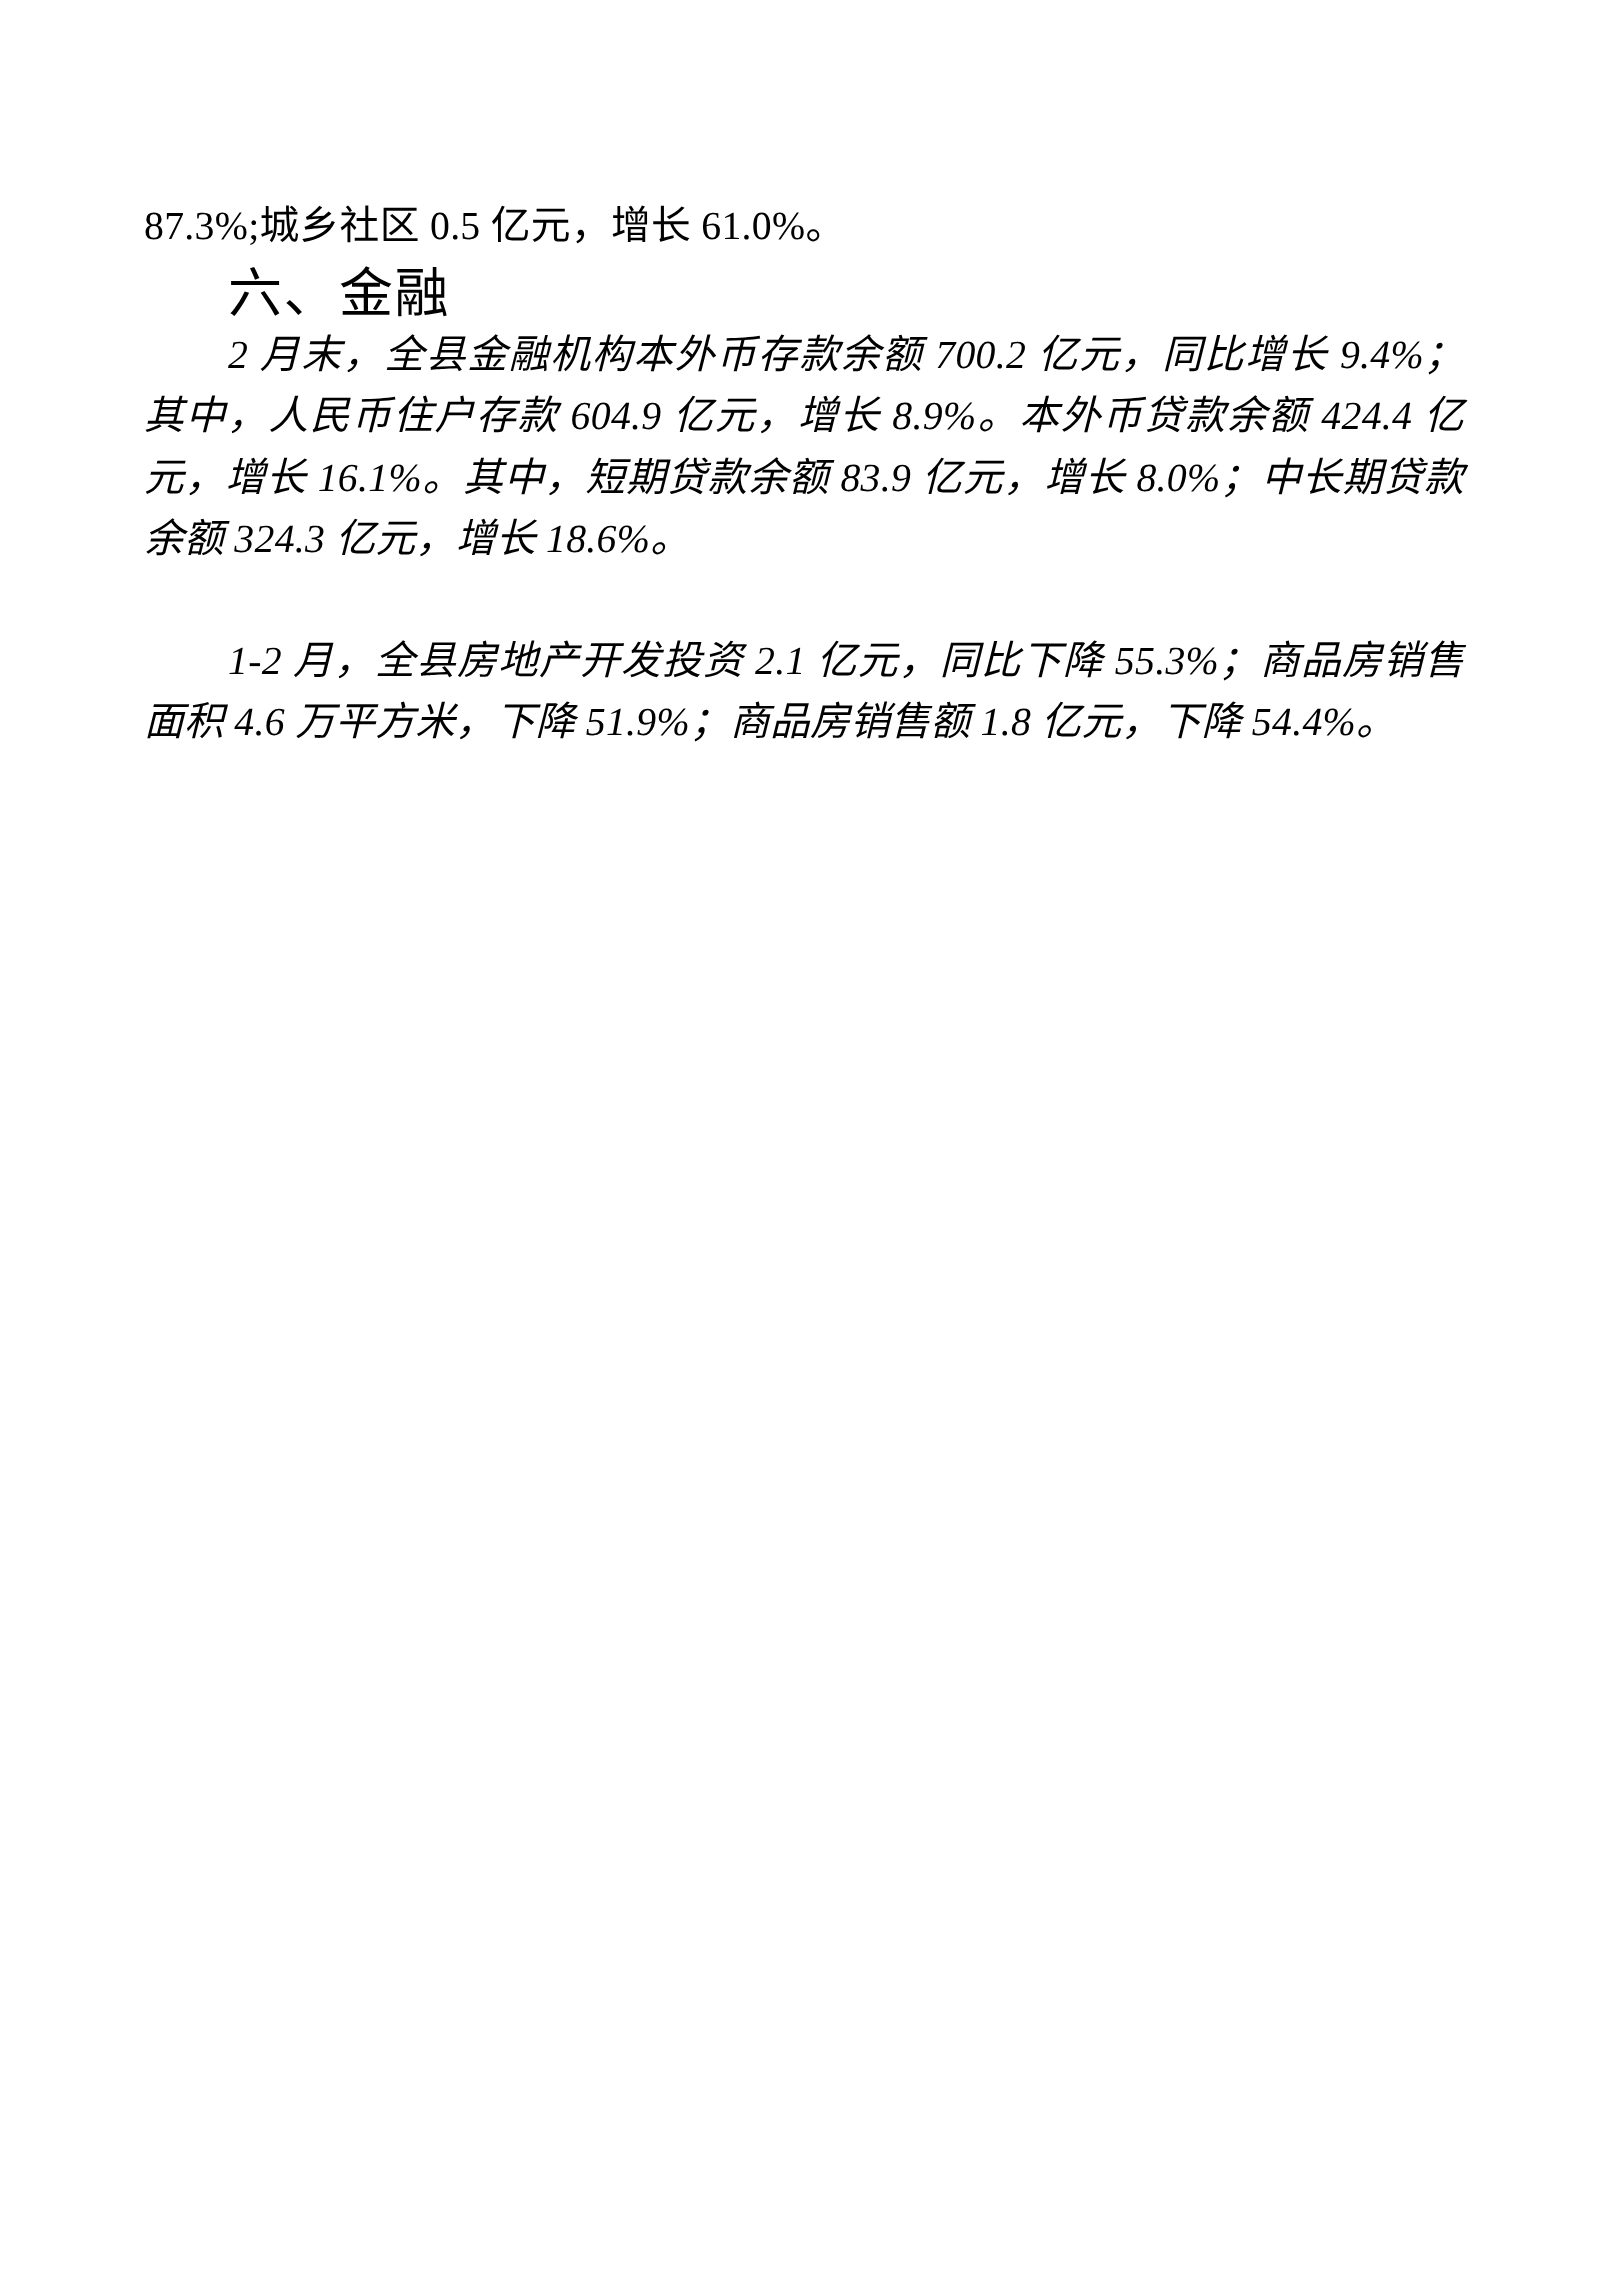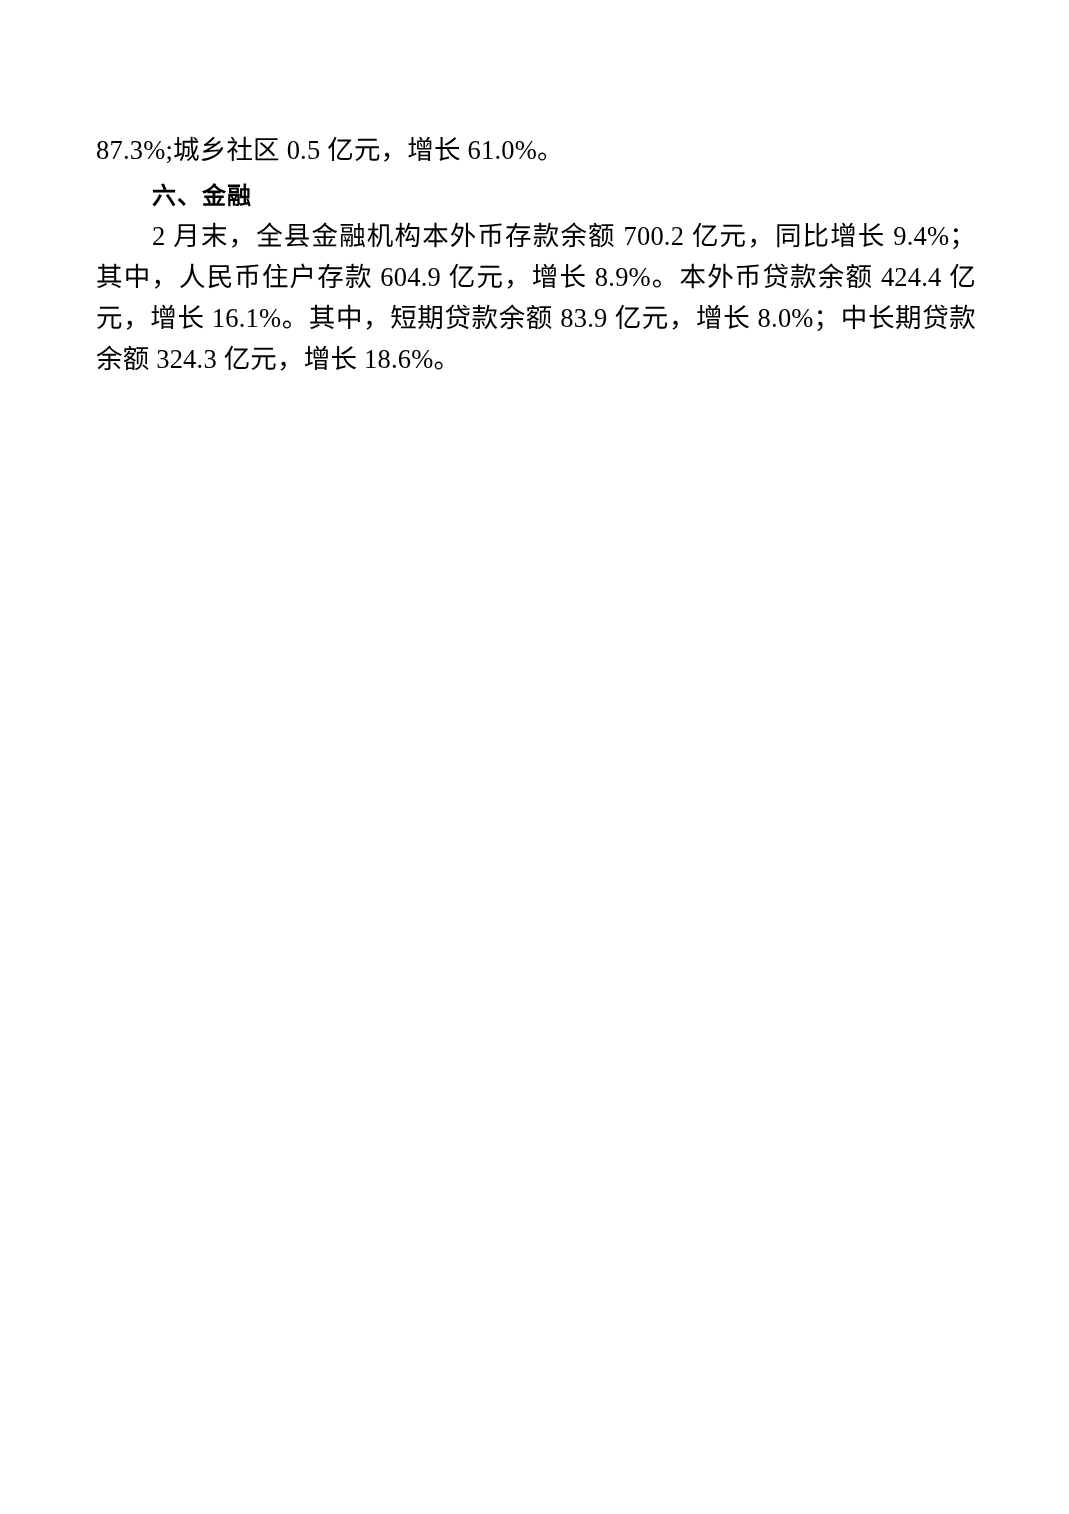--- a/index.html
+++ b/index.html
@@ -28,25 +28,26 @@
   .para {
     font-size: 26.5px;
     line-height: 41px;
     text-align: justify;
     text-justify: inter-ideograph;
     margin: 0;
     letter-spacing: 0.2px;
   }
   .indent {
     text-indent: 56px;
+    font-style: italic;
   }
   .heading {
-    font-size: 24px;
+    font-size: 36px;
     line-height: 41px;
-    font-weight: bold;
+    font-weight: normal;
     margin: 0;
     text-indent: 56px;
     font-family: "Liberation Sans", "DejaVu Sans", sans-serif;
     letter-spacing: 1px;
   }
   .gap-small {
     height: 4px;
   }
   .gap-block {
     height: 40px;
@@ -62,15 +63,16 @@
 
     <div class="gap-small"></div>
 
     <h2 class="heading">六、金融</h2>
 
     <p class="para indent">2 月末，全县金融机构本外币存款余额 700.2 亿元，同比增长 9.4%；其中，人民币住户存款 604.9 亿元，增长 8.9%。本外币贷款余额 424.4 亿元，增长 16.1%。其中，短期贷款余额 83.9 亿元，增长 8.0%；中长期贷款余额 324.3 亿元，增长 18.6%。</p>
 
     <div class="gap-block"></div>
 
 
+    <p class="para indent">1-2 月，全县房地产开发投资 2.1 亿元，同比下降 55.3%；商品房销售面积 4.6 万平方米，下降 51.9%；商品房销售额 1.8 亿元，下降 54.4%。</p>
 
   </div>
 </div>
 
 </body></html>

